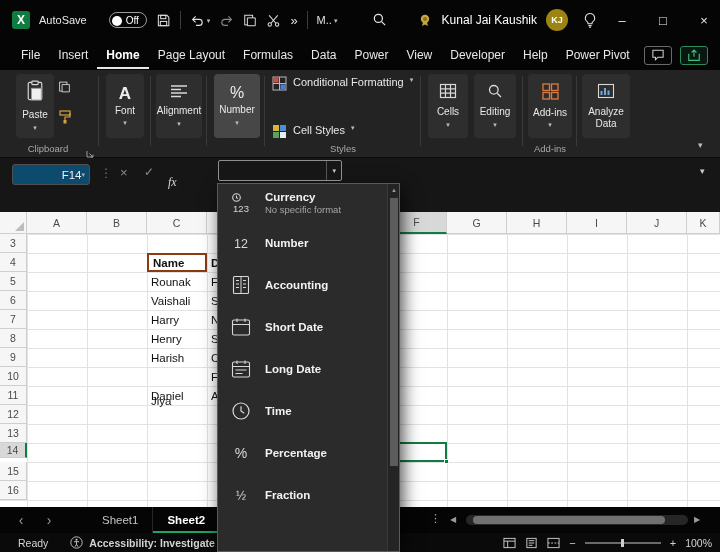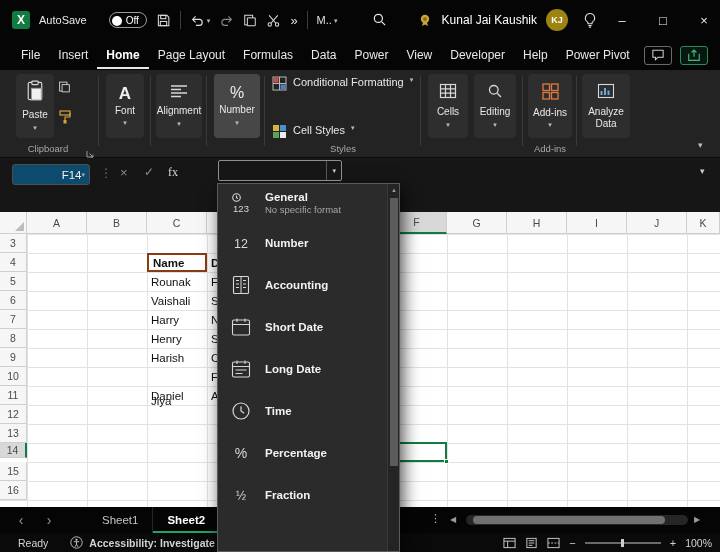--- a/index.html
+++ b/index.html
@@ -47,21 +47,21 @@
   .small-icon{position:absolute;display:flex;align-items:center;justify-content:center}
   .ribbon-collapse{position:absolute;left:698px;top:70px;color:#bbb;font-size:9px}
 
   
   #formularow{position:absolute;left:0;top:158px;width:720px;height:54px;background:#161616}
   #namebox{position:absolute;left:12px;top:6px;width:78px;height:21px;background:#0c4a6e;border:1px solid #505050;border-radius:3px;color:#f0f0f0;font-size:11.5px;display:flex;align-items:center;justify-content:flex-end;padding:0 4px}
   #namebox .nb-chev{font-size:7px;color:#aaa}
   .fb-dots{position:absolute;left:100px;top:8px;color:#7a7a7a;font-size:12px}
   .fb-x{position:absolute;left:120px;top:7px;color:#8a8a8a;font-size:13px}
   .fb-check{position:absolute;left:144px;top:7px;color:#8a8a8a;font-size:12px}
-  .fb-fx{position:absolute;left:168px;top:7px;color:#d8d8d8;font-size:12px;font-family:"Liberation Serif",serif}
+  .fb-fx{position:absolute;left:168px;top:17px;color:#d8d8d8;font-size:12px;font-style:italic;font-family:"Liberation Serif",serif}
   #fmla-combo{position:absolute;left:218px;top:2px;width:124px;height:21px;background:#161616;border:1px solid #8f8f8f;border-radius:2px;display:flex;align-items:center;justify-content:flex-end;padding-right:5px;z-index:60}
   #fmla-combo .cb-chev{font-size:7px;color:#ccc;border-left:1px solid #555;padding-left:5px;line-height:19px}
   .fb-expand{position:absolute;left:700px;top:8px;color:#ccc;font-size:9px}
 
   
   #format-dropdown{position:absolute;left:217px;top:183px;width:183px;height:369px;background:#2b2b2b;border:1px solid #5a5a5a;box-shadow:3px 5px 16px rgba(0,0,0,.7);z-index:50;overflow:hidden}
   .dd-item{display:flex;align-items:center;height:42px;padding-left:10px;gap:11px}
   .dd-item.tall{height:38px}
   .dd-icon{width:26px;display:flex;justify-content:center;align-items:flex-end;flex:none}
   .dd-label{color:#f2f2f2;font-size:11.5px;font-weight:bold}
@@ -430,21 +430,21 @@
     <div id="dd-items">
         <div class="dd-item tall">
           <span class="dd-icon">
             <svg width="22" height="22" viewBox="0 0 22 22">
               <circle cx="6.5" cy="5.5" r="3.8" fill="none" stroke="#d8d8d8" stroke-width="1.1"></circle>
               <path d="M6.5 3.6v2l1.4 1" fill="none" stroke="#d8d8d8" stroke-width="1.1"></path>
               <text x="11" y="19.5" font-size="9.5" text-anchor="middle" fill="#d8d8d8" font-family="Liberation Sans,sans-serif">123</text>
             </svg>
           </span>
           <div class="dd-text">
-            <div class="dd-label">General</div>
+            <div class="dd-label">Currency</div>
             <div class="dd-sublabel">No specific format</div>
           </div>
         </div>
         <div class="dd-item">
           <span class="dd-icon">
             <svg width="22" height="22" viewBox="0 0 22 22">
               <text x="11" y="15.5" font-size="12.5" text-anchor="middle" fill="#d8d8d8" font-family="Liberation Sans,sans-serif">12</text>
             </svg>
           </span>
           <div class="dd-text">

